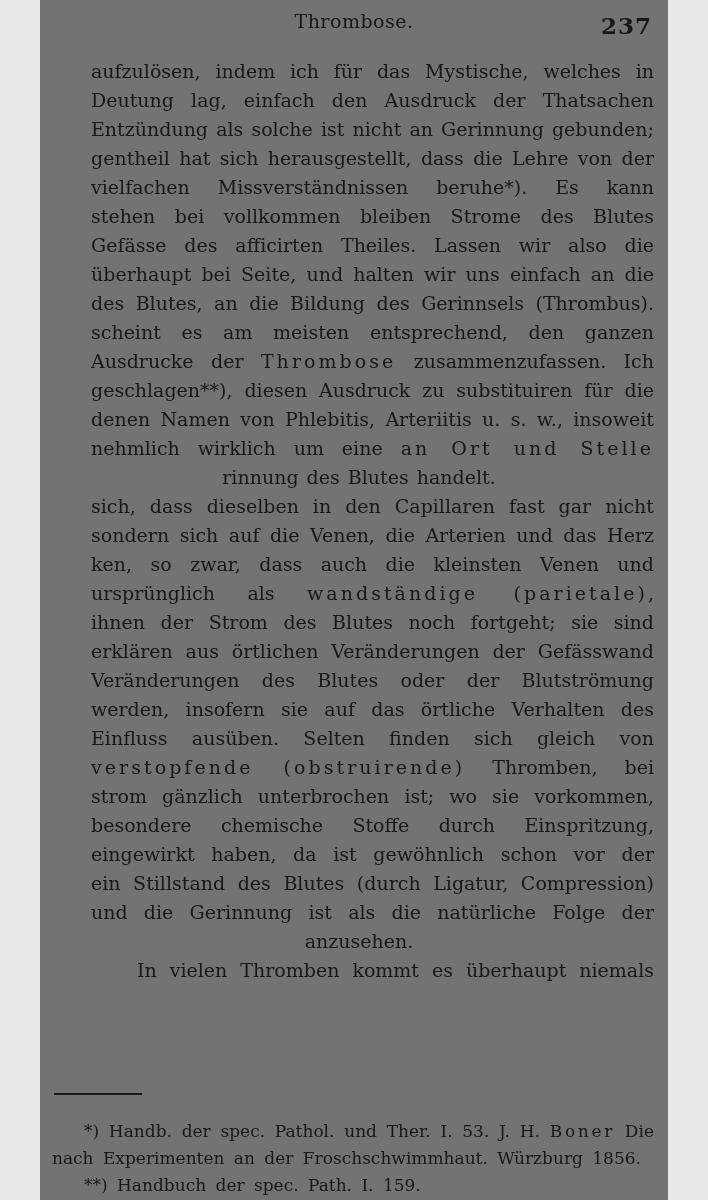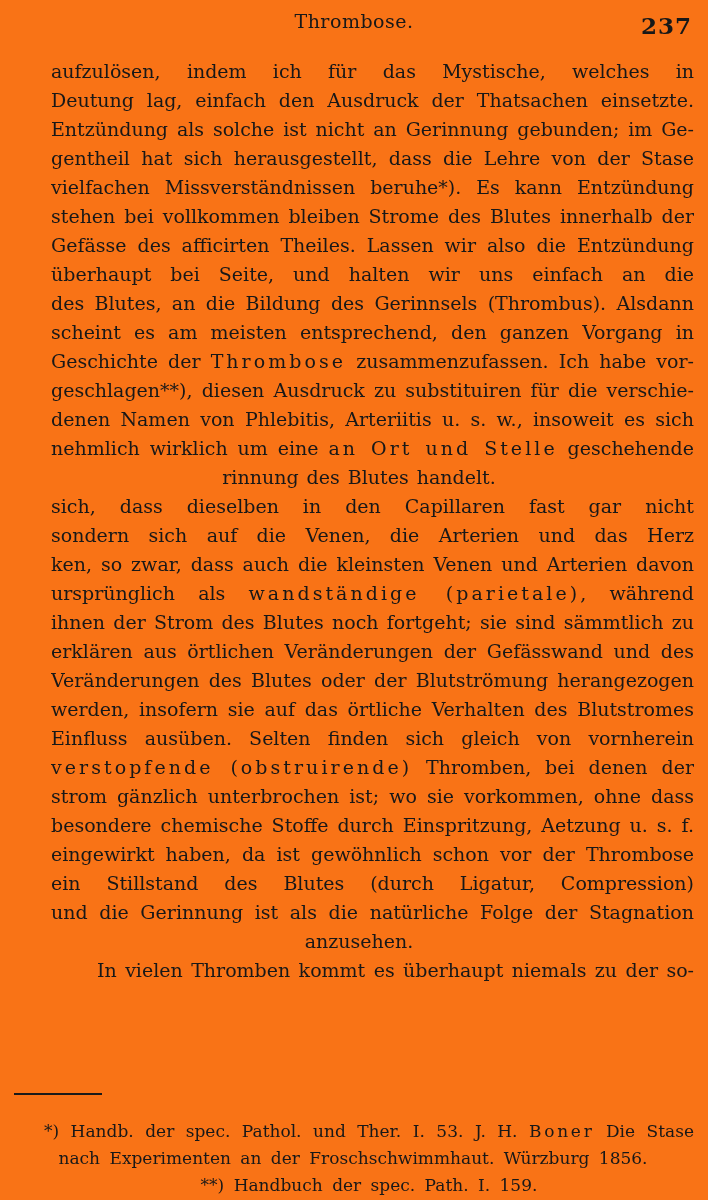--- a/index.html
+++ b/index.html
@@ -1,20 +1,20 @@
 <!DOCTYPE html>
 <html><head>
 <meta charset="utf-8">
 <style>
   html, body { margin: 0; padding: 0; background: #e8e8e8; }
   .page {
     position: relative;
-    width: 708px;
+    width: 628px;
     height: 1200px;
-    background: #f97316;
+    background: #737373;
     color: #181818;
     font-family: "DejaVu Serif", serif;
     overflow: hidden;
     margin: 0 auto;
   }
   .header-title {
     position: absolute;
     top: 10px;
     left: 0;
     width: 100%;
@@ -65,21 +65,21 @@
     position: absolute;
     top: 1118px;
     left: 12px;
     right: 14px;
   }
   .fline {
     font-size: 17px;
     line-height: 27px;
     height: 27px;
     overflow: hidden;
-    text-align: center;
+    text-align: left;
     word-spacing: 4px;
     white-space: nowrap;
   }
   .fline.j {
     white-space: normal;
     text-align: justify;
     text-align-last: justify;
   }
   .fline.ind { padding-left: 32px; }
 </style>
@@ -94,21 +94,21 @@
       <div class="line j"><span>aufzulösen, indem ich für das Mystische, welches in </span></div>
       <div class="line j"><span>Deutung lag, einfach den Ausdruck der Thatsachen einsetzte.  Die</span></div>
       <div class="line j"><span>Entzündung als solche ist nicht an Gerinnung gebunden; im Ge-</span></div>
       <div class="line j"><span>gentheil hat sich herausgestellt, dass die Lehre von der Stase auf</span></div>
       <div class="line j"><span>vielfachen Missverständnissen beruhe*).  Es kann Entzündung be-</span></div>
       <div class="line j"><span>stehen bei vollkommen bleiben Strome des Blutes innerhalb der</span></div>
       <div class="line j"><span>Gefässe des afficirten Theiles.  Lassen wir also die Entzündung</span></div>
       <div class="line j"><span>überhaupt bei Seite, und halten wir uns einfach an die Gerinnung</span></div>
       <div class="line j"><span>des Blutes, an die Bildung des Gerinnsels (Thrombus).  Alsdann</span></div>
       <div class="line j"><span>scheint es am meisten entsprechend, den ganzen Vorgang in dem</span></div>
-      <div class="line j"><span>Geschichte der </span><span class="sp">Thrombose</span><span> zusammenzufassen.  Ich habe vor-</span></div>
+      <div class="line j"><span>Ausdrucke der </span><span class="sp">Thrombose</span><span> zusammenzufassen.  Ich habe vor-</span></div>
       <div class="line j"><span>geschlagen**), diesen Ausdruck zu substituiren für die verschie-</span></div>
       <div class="line j"><span>denen Namen von Phlebitis, Arteriitis u. s. w., insoweit es sich</span></div>
       <div class="line j"><span>nehmlich wirklich um eine </span><span class="sp">an Ort und Stelle</span><span> geschehende Ge-</span></div>
       <div class="line"><span>rinnung des Blutes handelt.</span></div>
       <div class="line j"><span>sich, dass dieselben in den Capillaren fast gar nicht vorkommen,</span></div>
       <div class="line j"><span>sondern sich auf die Venen, die Arterien und das Herz beschrän-</span></div>
       <div class="line j"><span>ken, so zwar, dass auch die kleinsten Venen und Arterien davon</span></div>
       <div class="line j"><span>ursprünglich als </span><span class="sp">wandständige (parietale)</span><span>, während neben</span></div>
       <div class="line j"><span>ihnen der Strom des Blutes noch fortgeht; sie sind sämmtlich zu</span></div>
       <div class="line j"><span>erklären aus örtlichen Veränderungen der Gefässwand und des</span></div>

